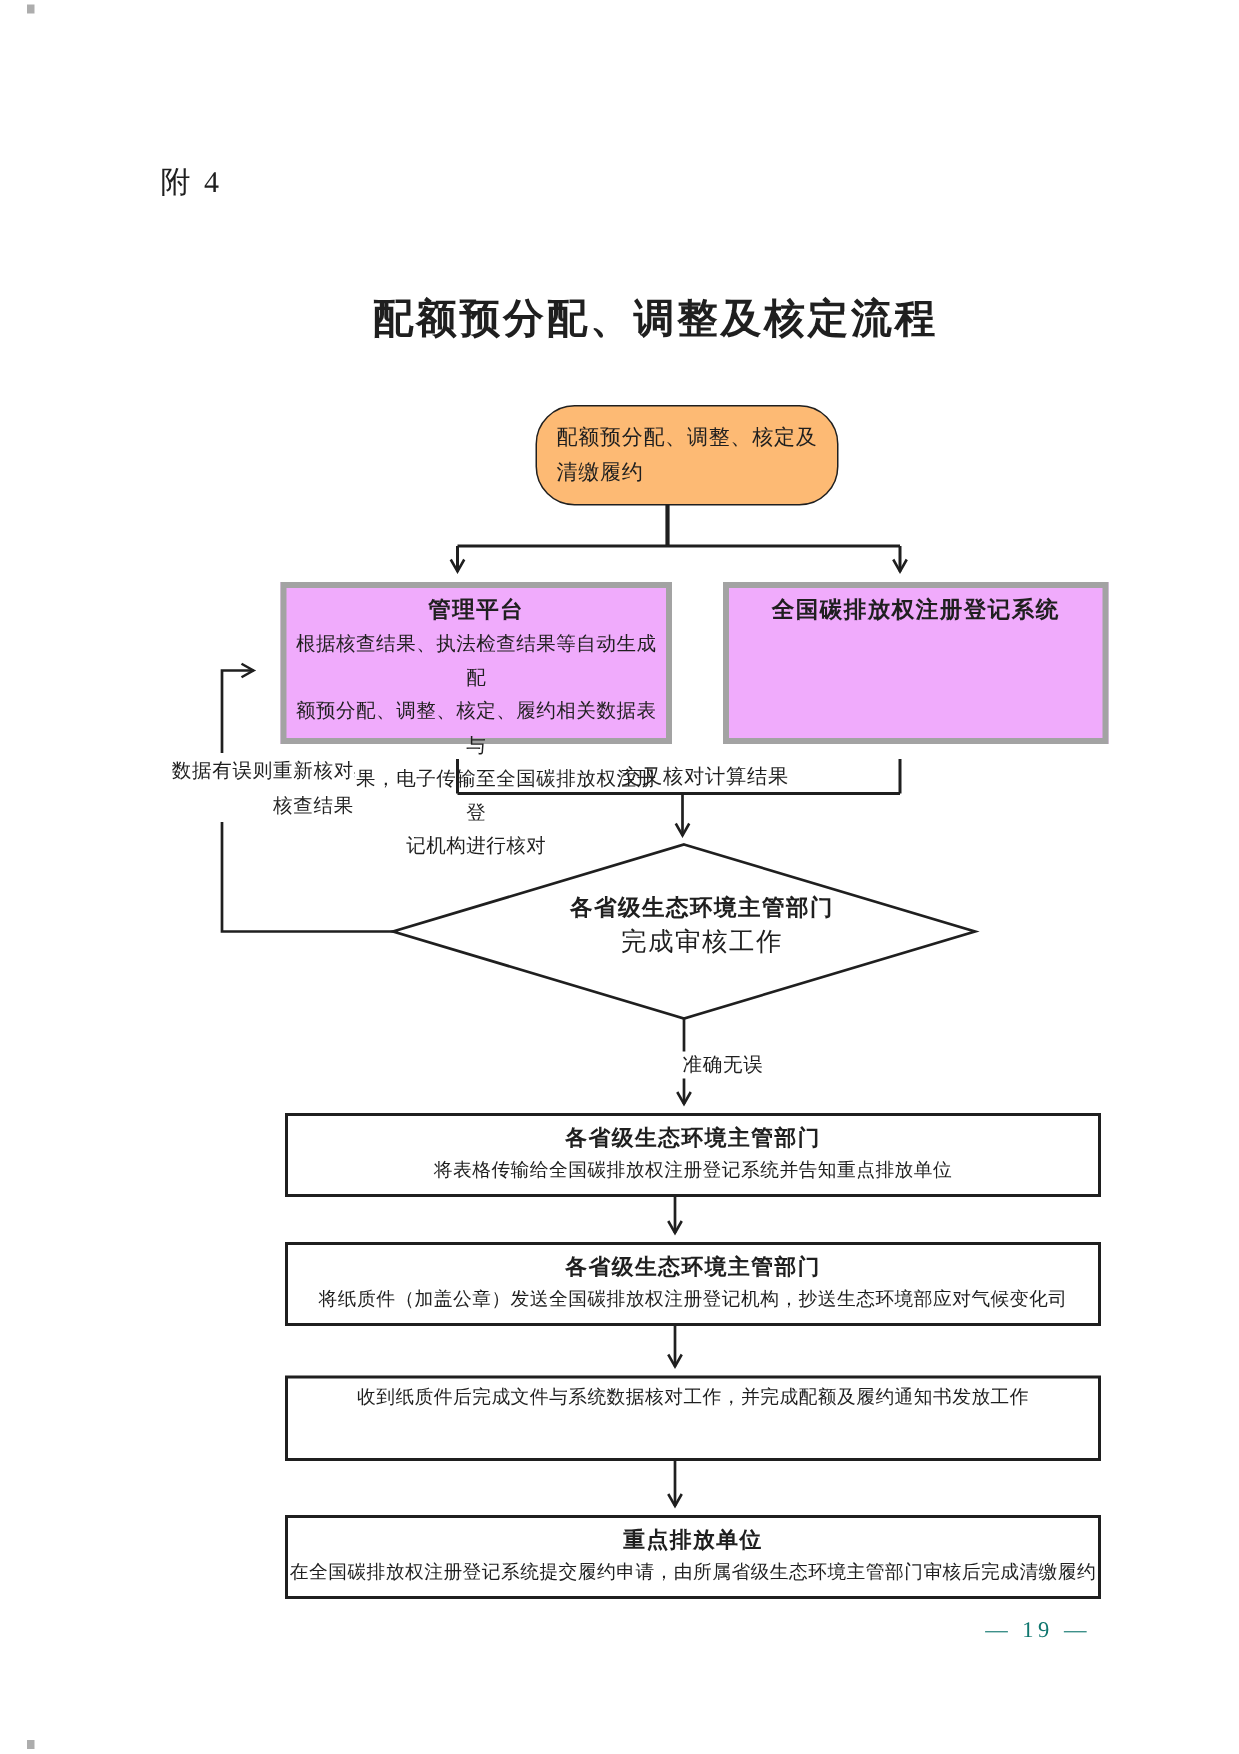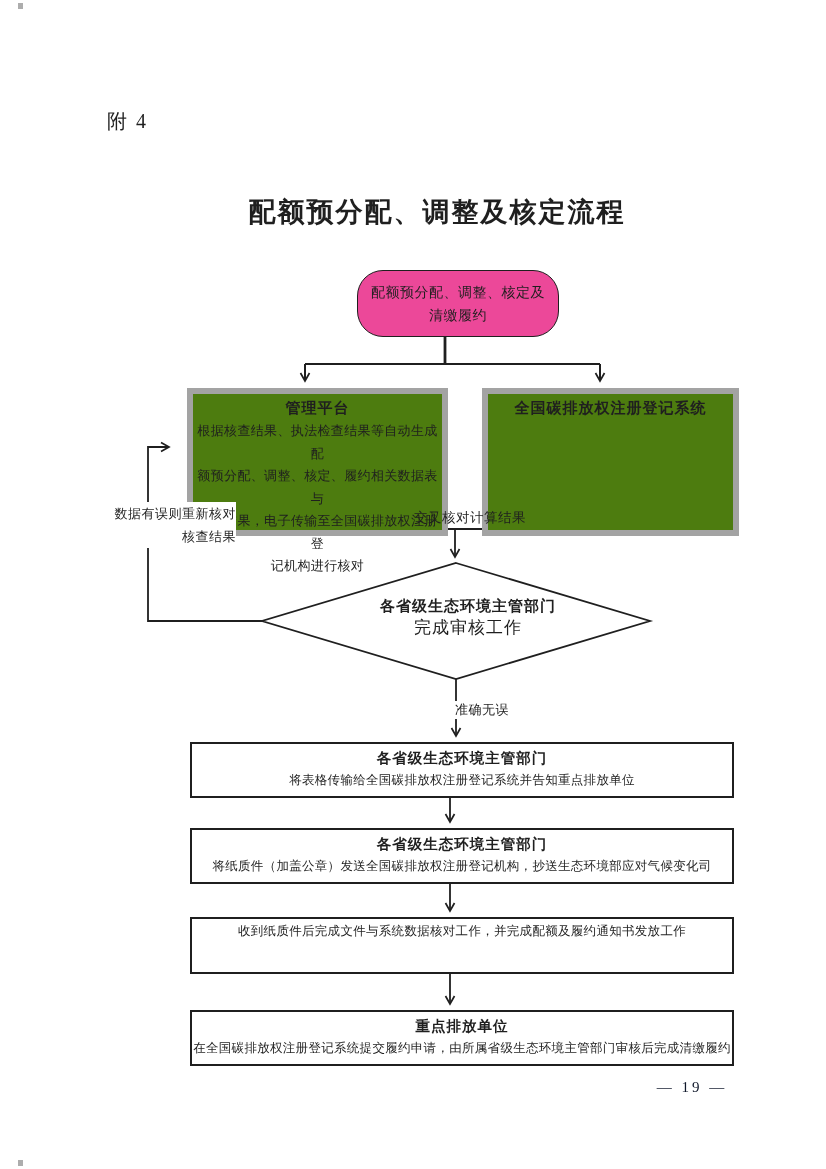--- a/index.html
+++ b/index.html
@@ -10,26 +10,26 @@
   .svg-layer{position:absolute;left:0;top:0;width:826px;height:1169px;z-index:1;}
   .abs{position:absolute;z-index:2;margin-left:12px;}
   .attachment{left:95px;top:108px;font-size:20px;letter-spacing:2px;}
   .doc-title{
     left:0;top:194px;width:826px;text-align:center;
     font-family:"Liberation Sans","DejaVu Sans",sans-serif;
     font-weight:bold;font-size:27px;letter-spacing:2px;padding-left:12px;
   }
   .startbox{
     left:345px;top:270px;width:200px;height:65px;
-    border:1.7px solid #1f1f1f;border-radius:26px;background:#ec4899;
-    display:flex;align-items:center;justify-content:center;text-align:center;
+    border:1.7px solid #1f1f1f;border-radius:26px;background:#fdba74;
+    display:flex;align-items:center;justify-content:center;text-align:left;
     font-size:14px;line-height:23px;white-space:pre-line;letter-spacing:0.5px;
   }
   .sidebox{
-    border:6px solid #a3a3a3;background:#4d7c0f;top:388px;height:148px;
+    border:4px solid #a3a3a3;background:#f0abfc;top:388px;height:108px;
     box-sizing:border-box;
   }
   .sidebox .btitle{
     text-align:center;margin-top:5px;font-size:15px;font-weight:bold;
     font-family:"Liberation Sans","DejaVu Sans",sans-serif;letter-spacing:1px;
   }
   .sidebox .bbody{
     text-align:center;white-space:pre-line;font-size:13px;line-height:22.5px;
     margin-top:2px;letter-spacing:0.35px;
   }
@@ -55,21 +55,21 @@
     margin-top:5px;font-size:14.5px;font-weight:bold;
     font-family:"Liberation Sans","DejaVu Sans",sans-serif;letter-spacing:1px;
   }
   .wbox .bbody{margin-top:3px;font-size:12.5px;letter-spacing:0.3px;line-height:18px;}
   .wbox-a{top:742px;height:56px;}
   .wbox-b{top:828px;height:56px;}
   .wbox-c{top:917px;height:57px;}
   .wbox-d{top:1010px;height:56px;}
   .pageno{
     left:625px;top:1079px;width:110px;text-align:center;
-    font-size:15px;letter-spacing:3px;color:#0f172a;
+    font-size:15px;letter-spacing:3px;color:#0f766e;
   }
   .corner-mark{width:5px;height:6px;background:#6a6a6a;opacity:0.55;z-index:0;}
 </style>
 </head>
 <body>
 
 <div class="page">
 
   <svg class="svg-layer" viewBox="0 0 826 1169" xmlns="http://www.w3.org/2000/svg">
     <defs>

